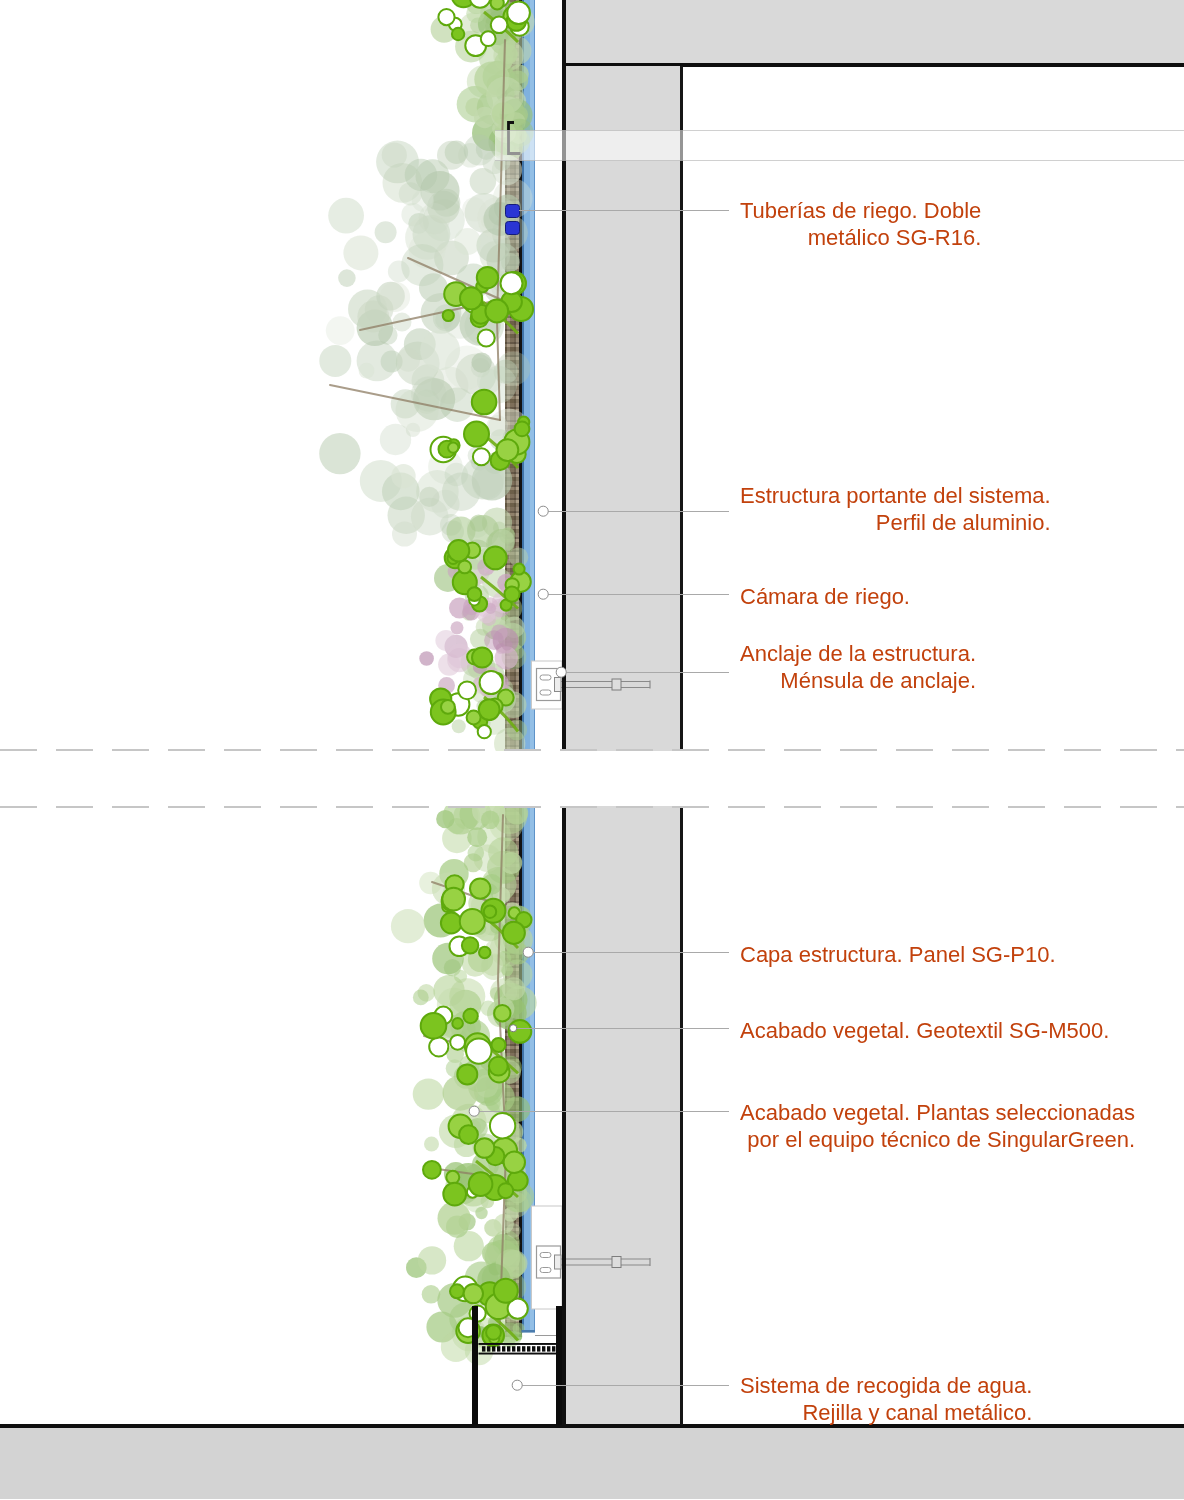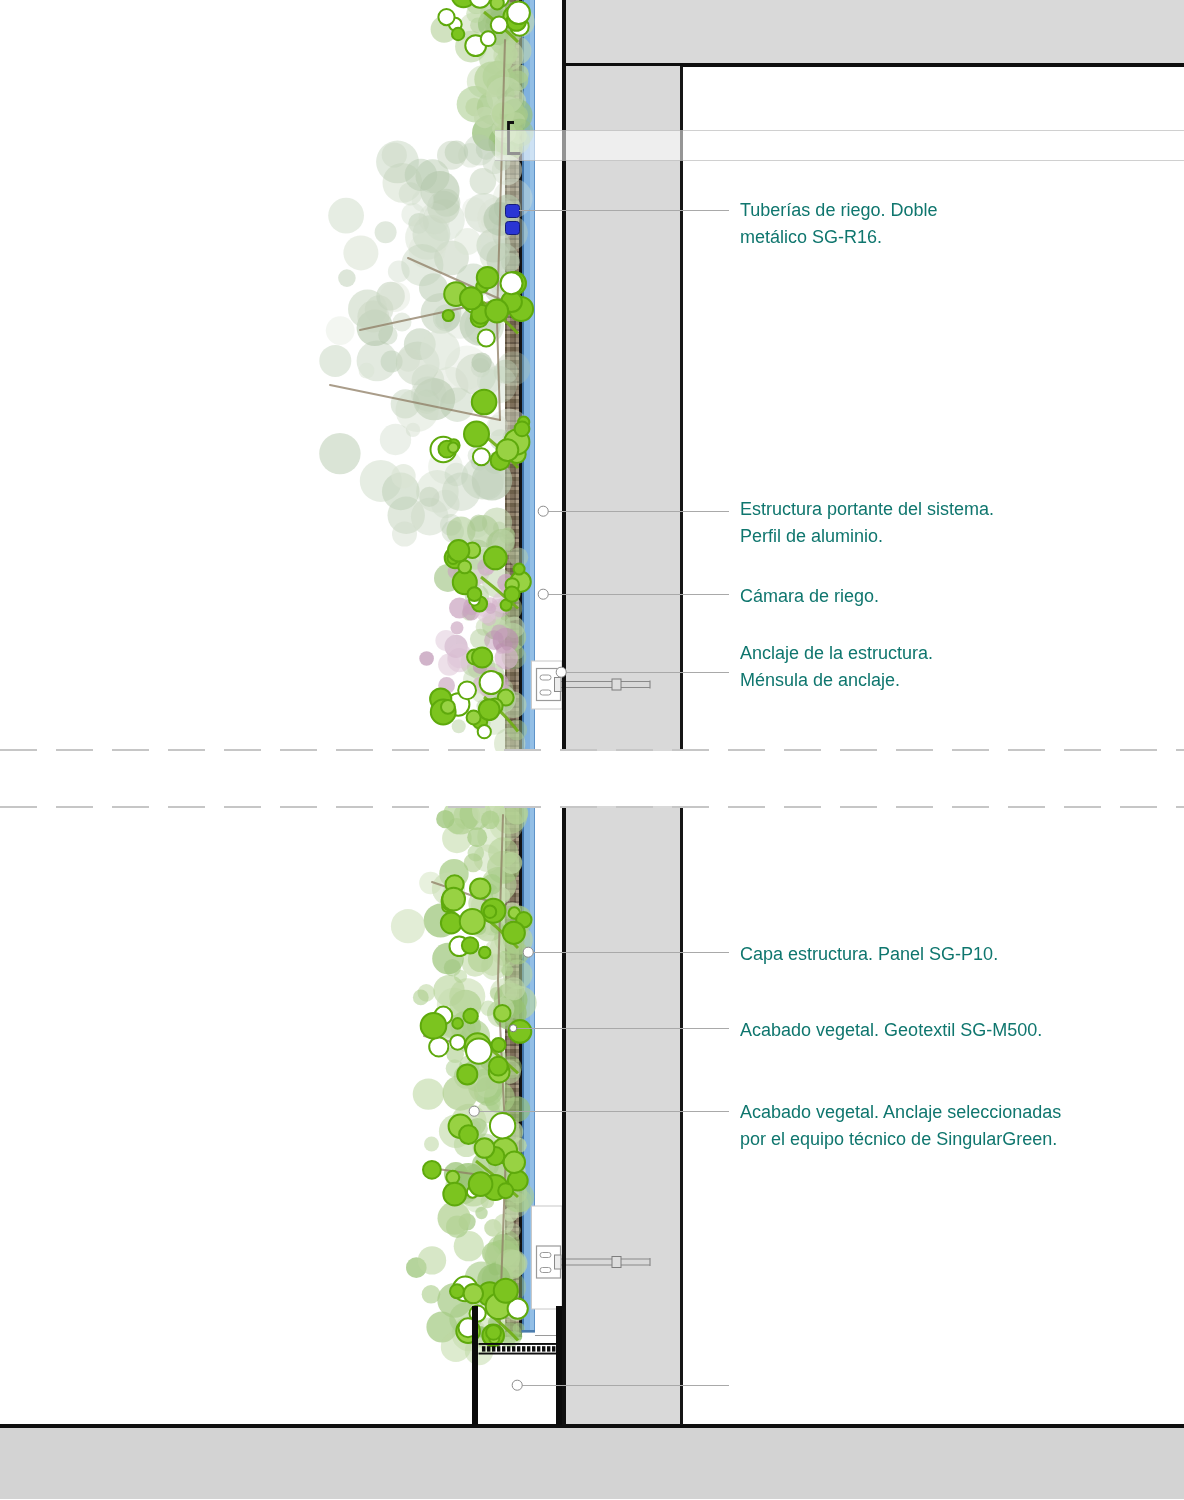--- a/index.html
+++ b/index.html
@@ -28,21 +28,21 @@
      border-top:1px solid rgba(150,150,150,.45);border-bottom:1px solid rgba(150,150,150,.45);z-index:5;}
   
   .breakband{left:0;top:751px;width:1184px;height:55px;background:#ffffff;z-index:5;}
   .breakdash{left:0;width:1184px;height:2.2px;z-index:6;
      background:repeating-linear-gradient(90deg,#c6c6c6 0 37px,rgba(255,255,255,0) 37px 56px);}
   
   .lead{height:1.3px;background:#a9a9a9;z-index:10;}
   .mk{width:8.6px;height:8.6px;border:1.6px solid #8c8c8c;border-radius:50%;background:#ffffff;
       transform:translate(-50%,-50%);z-index:11;}
   .mk.small{width:5.6px;height:5.6px;border-color:#777;}
-  .label{position:absolute;left:740px;font-size:18px;line-height:27px;color:#0f766e;z-index:10;}
+  .label{position:absolute;left:740px;font-size:22px;line-height:27px;color:#c2410c;z-index:10;text-align:right;}
   .label .ln{display:block;white-space:nowrap;}
   svg.veg{position:absolute;left:0;top:0;z-index:2;}
 </style>
 </head>
 <body>
 
 <div class="stage">
 
   <div class="abs ceiling"></div>
   <div class="abs wallfill"></div>
@@ -738,35 +738,39 @@
   <div class="abs mk" style="left:561px;top:672px"></div>
   <div class="abs mk" style="left:528px;top:952px"></div>
   <div class="abs mk small" style="left:513px;top:1028px"></div>
   <div class="abs mk" style="left:474px;top:1111px"></div>
   <div class="abs mk" style="left:517px;top:1385px"></div>
 
   <div class="label" style="top:197px">
     <span class="ln">Tuberías de riego. Doble</span>
     <span class="ln">metálico SG-R16.</span>
   </div>
-  <div class="label" style="top:496px">
+  <div class="label" style="top:482px">
     <span class="ln">Estructura portante del sistema.</span>
     <span class="ln">Perfil de aluminio.</span>
   </div>
   <div class="label" style="top:583px">
     <span class="ln">Cámara de riego.</span>
   </div>
   <div class="label" style="top:640px">
     <span class="ln">Anclaje de la estructura.</span>
     <span class="ln">Ménsula de anclaje.</span>
   </div>
   <div class="label" style="top:941px">
     <span class="ln">Capa estructura. Panel SG-P10.</span>
   </div>
   <div class="label" style="top:1017px">
     <span class="ln">Acabado vegetal. Geotextil SG-M500.</span>
   </div>
   <div class="label" style="top:1099px">
-    <span class="ln">Acabado vegetal. Anclaje seleccionadas</span>
+    <span class="ln">Acabado vegetal. Plantas seleccionadas</span>
     <span class="ln">por el equipo técnico de SingularGreen.</span>
   </div>
+  <div class="label" style="top:1372px">
+    <span class="ln">Sistema de recogida de agua.</span>
+    <span class="ln">Rejilla y canal metálico.</span>
+  </div>
 
 </div>
 
 </body></html>

